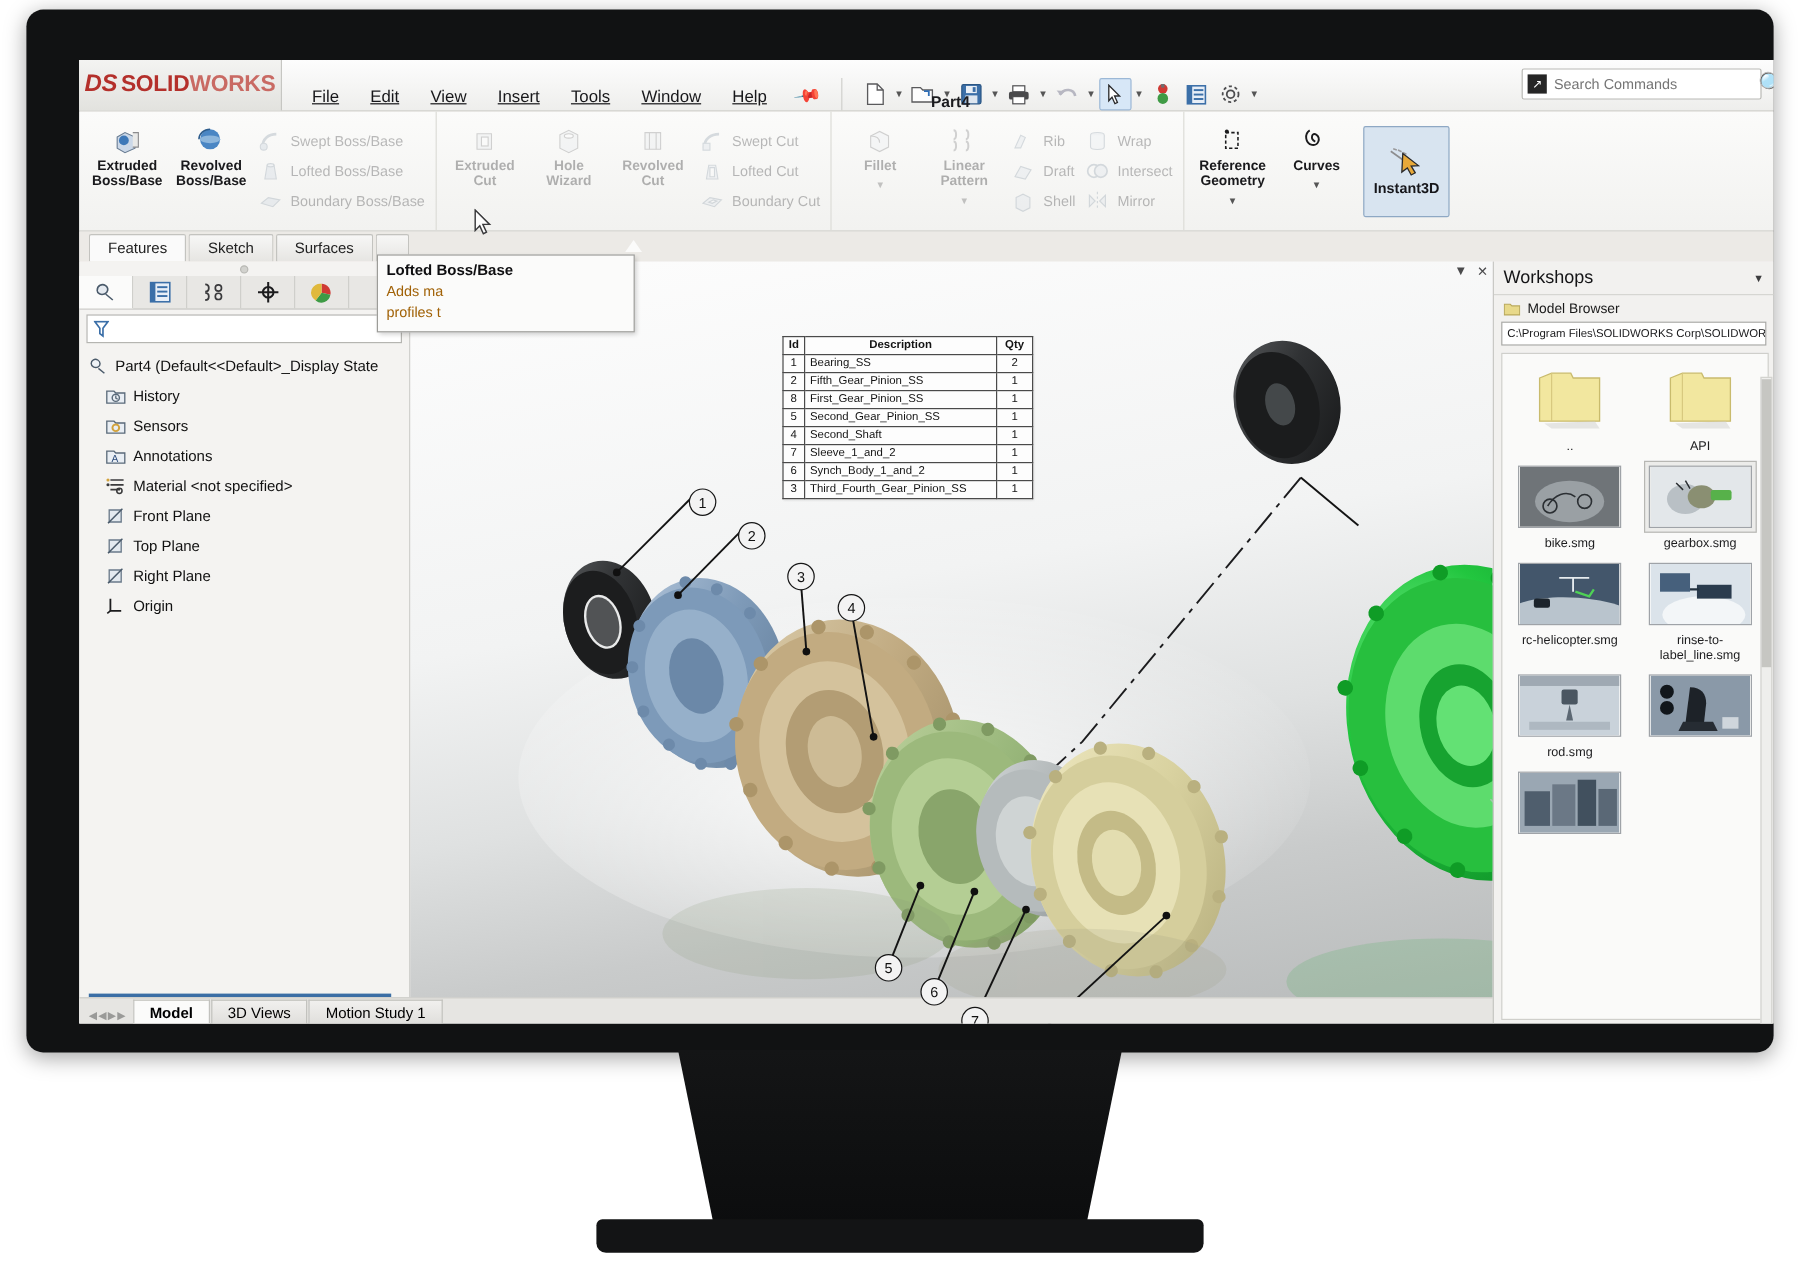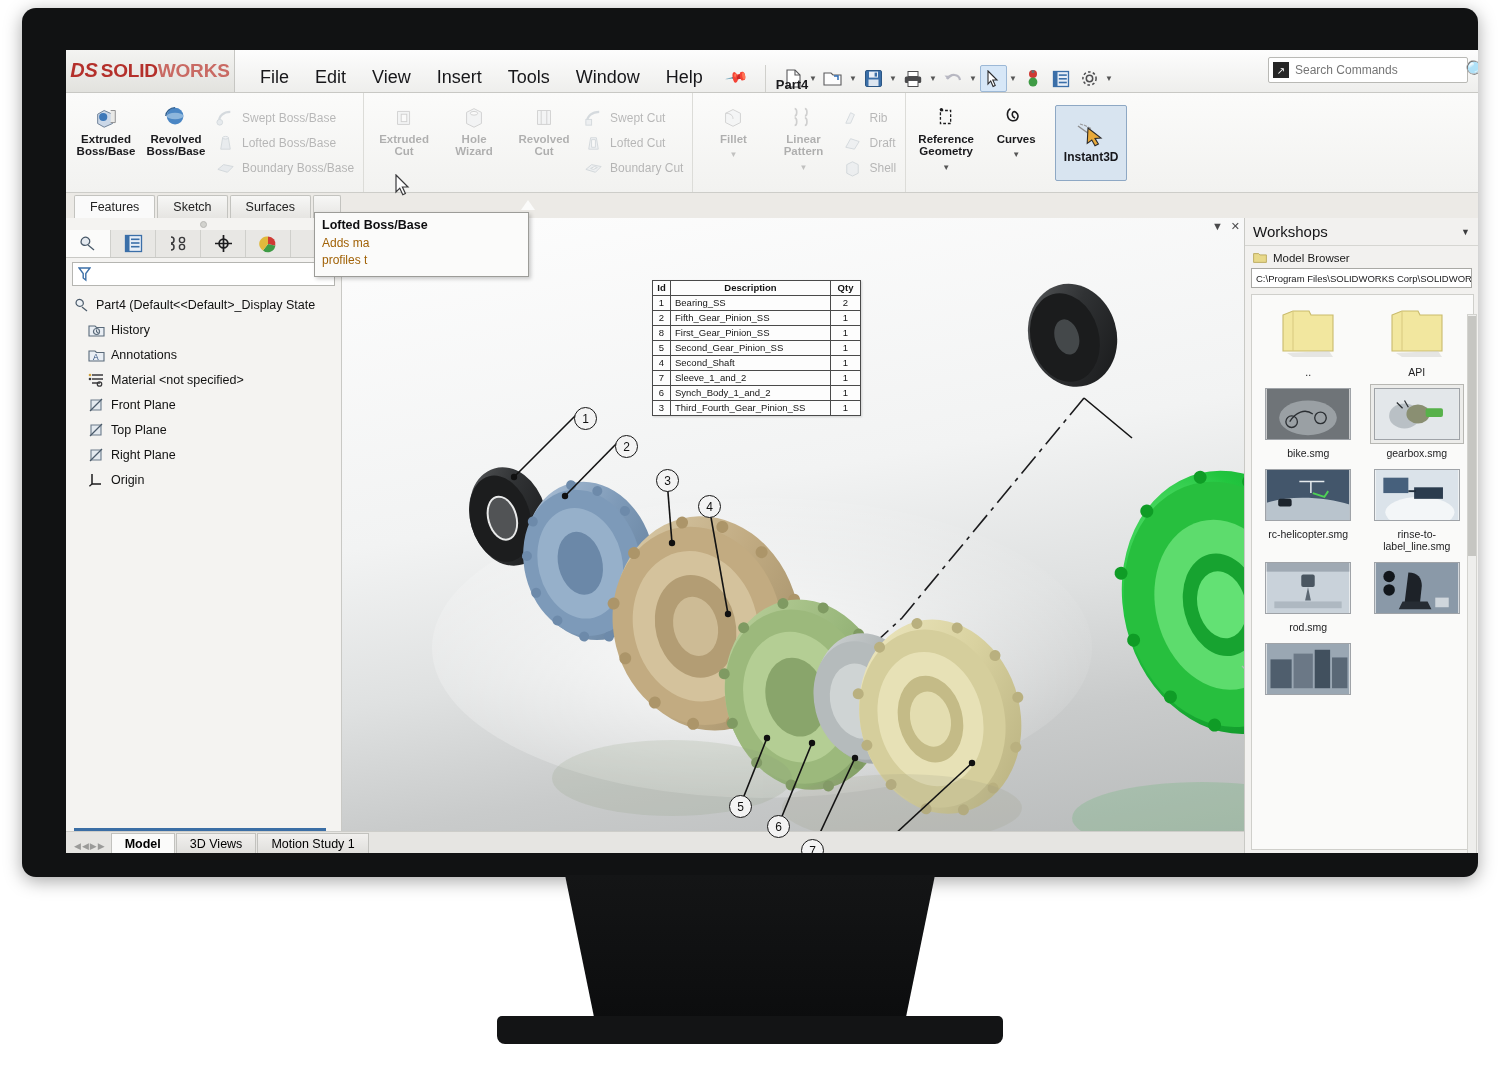--- a/index.html
+++ b/index.html
@@ -51,21 +51,21 @@
     border-right: 1px solid #c6c6c2;
     display: flex; align-items: center; justify-content: center;
   }
   #logo-text {
     font-size: 19px; font-weight: bold; color: #b4302b;
     letter-spacing: -.2px; white-space: nowrap;
   }
   #logo-text .ds { font-style: italic; font-size: 20px; margin-right: 3px;}
   #logo-text .lt { color: #c96a63; }
   .menu-item {
-    font-size: 18px; color: #17171a; padding: 4px 13px; cursor: default;
+    font-size: 14px; color: #17171a; padding: 4px 13px; cursor: default; text-decoration: underline;
   }
   #pin-icon { margin-left: 12px; color: #3f72b5; font-size: 15px; transform: rotate(35deg); }
   #qat { display: flex; align-items: center; gap: 1px; margin-left: 18px; padding-left: 14px; border-left: 1px solid #d0d0cc; }
   .qat-btn {
     width: 27px; height: 27px; display: flex; align-items: center; justify-content: center;
     border: 1px solid transparent; border-radius: 2px;
   }
   .qat-btn.sel { background: #d7e7f7; border: 1px solid #9cb8d6; }
   .qat-caret { font-size: 8px; color: #555; width: 11px; text-align: center; }
   #doc-title {
@@ -484,20 +484,44 @@
               </svg>
             <div class="lbl">Draft</div>
           </div>
           <div class="small-btn">
             <svg class="ic sm" viewBox="0 0 22 22">
                 <path d="M5 8l6-3 6 3v9l-6 3-6-3z" fill="#dde3ea" stroke="#8b9aa8"></path>
               </svg>
             <div class="lbl">Shell</div>
           </div>
         </div>
+        <div class="small-col">
+          <div class="small-btn">
+            <svg class="ic sm" viewBox="0 0 22 22">
+                <ellipse cx="11" cy="6" rx="6" ry="2.4" fill="#dde3ea" stroke="#8b9aa8"></ellipse>
+                <path d="M5 6v10c0 1.3 2.7 2.4 6 2.4s6-1.1 6-2.4V6" fill="#e9edf2" stroke="#8b9aa8"></path>
+              </svg>
+            <div class="lbl">Wrap</div>
+          </div>
+          <div class="small-btn">
+            <svg class="ic sm" viewBox="0 0 22 22">
+                <circle cx="8" cy="11" r="5.5" fill="none" stroke="#8b9aa8" stroke-width="1.5"></circle>
+                <circle cx="14" cy="11" r="5.5" fill="#dde3ea" stroke="#8b9aa8" stroke-width="1.5"></circle>
+              </svg>
+            <div class="lbl">Intersect</div>
+          </div>
+          <div class="small-btn">
+            <svg class="ic sm" viewBox="0 0 22 22">
+                <path d="M4 6l5 5-5 5z" fill="#dde3ea" stroke="#8b9aa8"></path>
+                <path d="M18 6l-5 5 5 5z" fill="#dde3ea" stroke="#8b9aa8"></path>
+                <path d="M11 3v16" stroke="#8b9aa8" stroke-dasharray="2 2"></path>
+              </svg>
+            <div class="lbl">Mirror</div>
+          </div>
+        </div>
       </div>
 
       <div class="rgroup">
         <div class="big-btn">
           <svg class="ic" viewBox="0 0 28 28">
               <path d="M8 7h11v14H8z" fill="none" stroke="#1c1c1e" stroke-width="1.4" stroke-dasharray="3 2"></path>
               <circle cx="9" cy="6" r="1.8" fill="#1c1c1e"></circle>
             </svg>
           <div class="lbl"><span>Reference</span><br><span>Geometry</span></div>
           <div class="caret-row">▼</div>
@@ -589,20 +613,27 @@
 
         <div class="tree-row indent">
           <svg width="17" height="16" viewBox="0 0 17 16">
               <path d="M1 4h6l1.5 1.5H16V14H1z" fill="#e9eef4" stroke="#5a6a7a" stroke-width="1.1"></path>
               <circle cx="8.5" cy="9.5" r="3" fill="none" stroke="#5a6a7a" stroke-width="1.2"></circle>
               <path d="M8.5 7.5v2.2l1.6 1" stroke="#5a6a7a" stroke-width="1.1" fill="none"></path>
             </svg>
           <span>History</span>
         </div>
 
+        <div class="tree-row indent">
+          <svg width="17" height="16" viewBox="0 0 17 16">
+              <path d="M1 4h6l1.5 1.5H16V14H1z" fill="#e9eef4" stroke="#5a6a7a" stroke-width="1.1"></path>
+              <circle cx="8.5" cy="9.5" r="2.8" fill="none" stroke="#d2a23c" stroke-width="1.6"></circle>
+            </svg>
+          <span>Sensors</span>
+        </div>
 
         <div class="tree-row indent">
           <svg width="17" height="16" viewBox="0 0 17 16">
               <path d="M1 4h6l1.5 1.5H16V14H1z" fill="#e9eef4" stroke="#5a6a7a" stroke-width="1.1"></path>
               <text x="5" y="12.6" font-size="8.5" font-family="Liberation Sans" fill="#2a4a7a">A</text>
             </svg>
           <span>Annotations</span>
         </div>
 
         <div class="tree-row indent">

